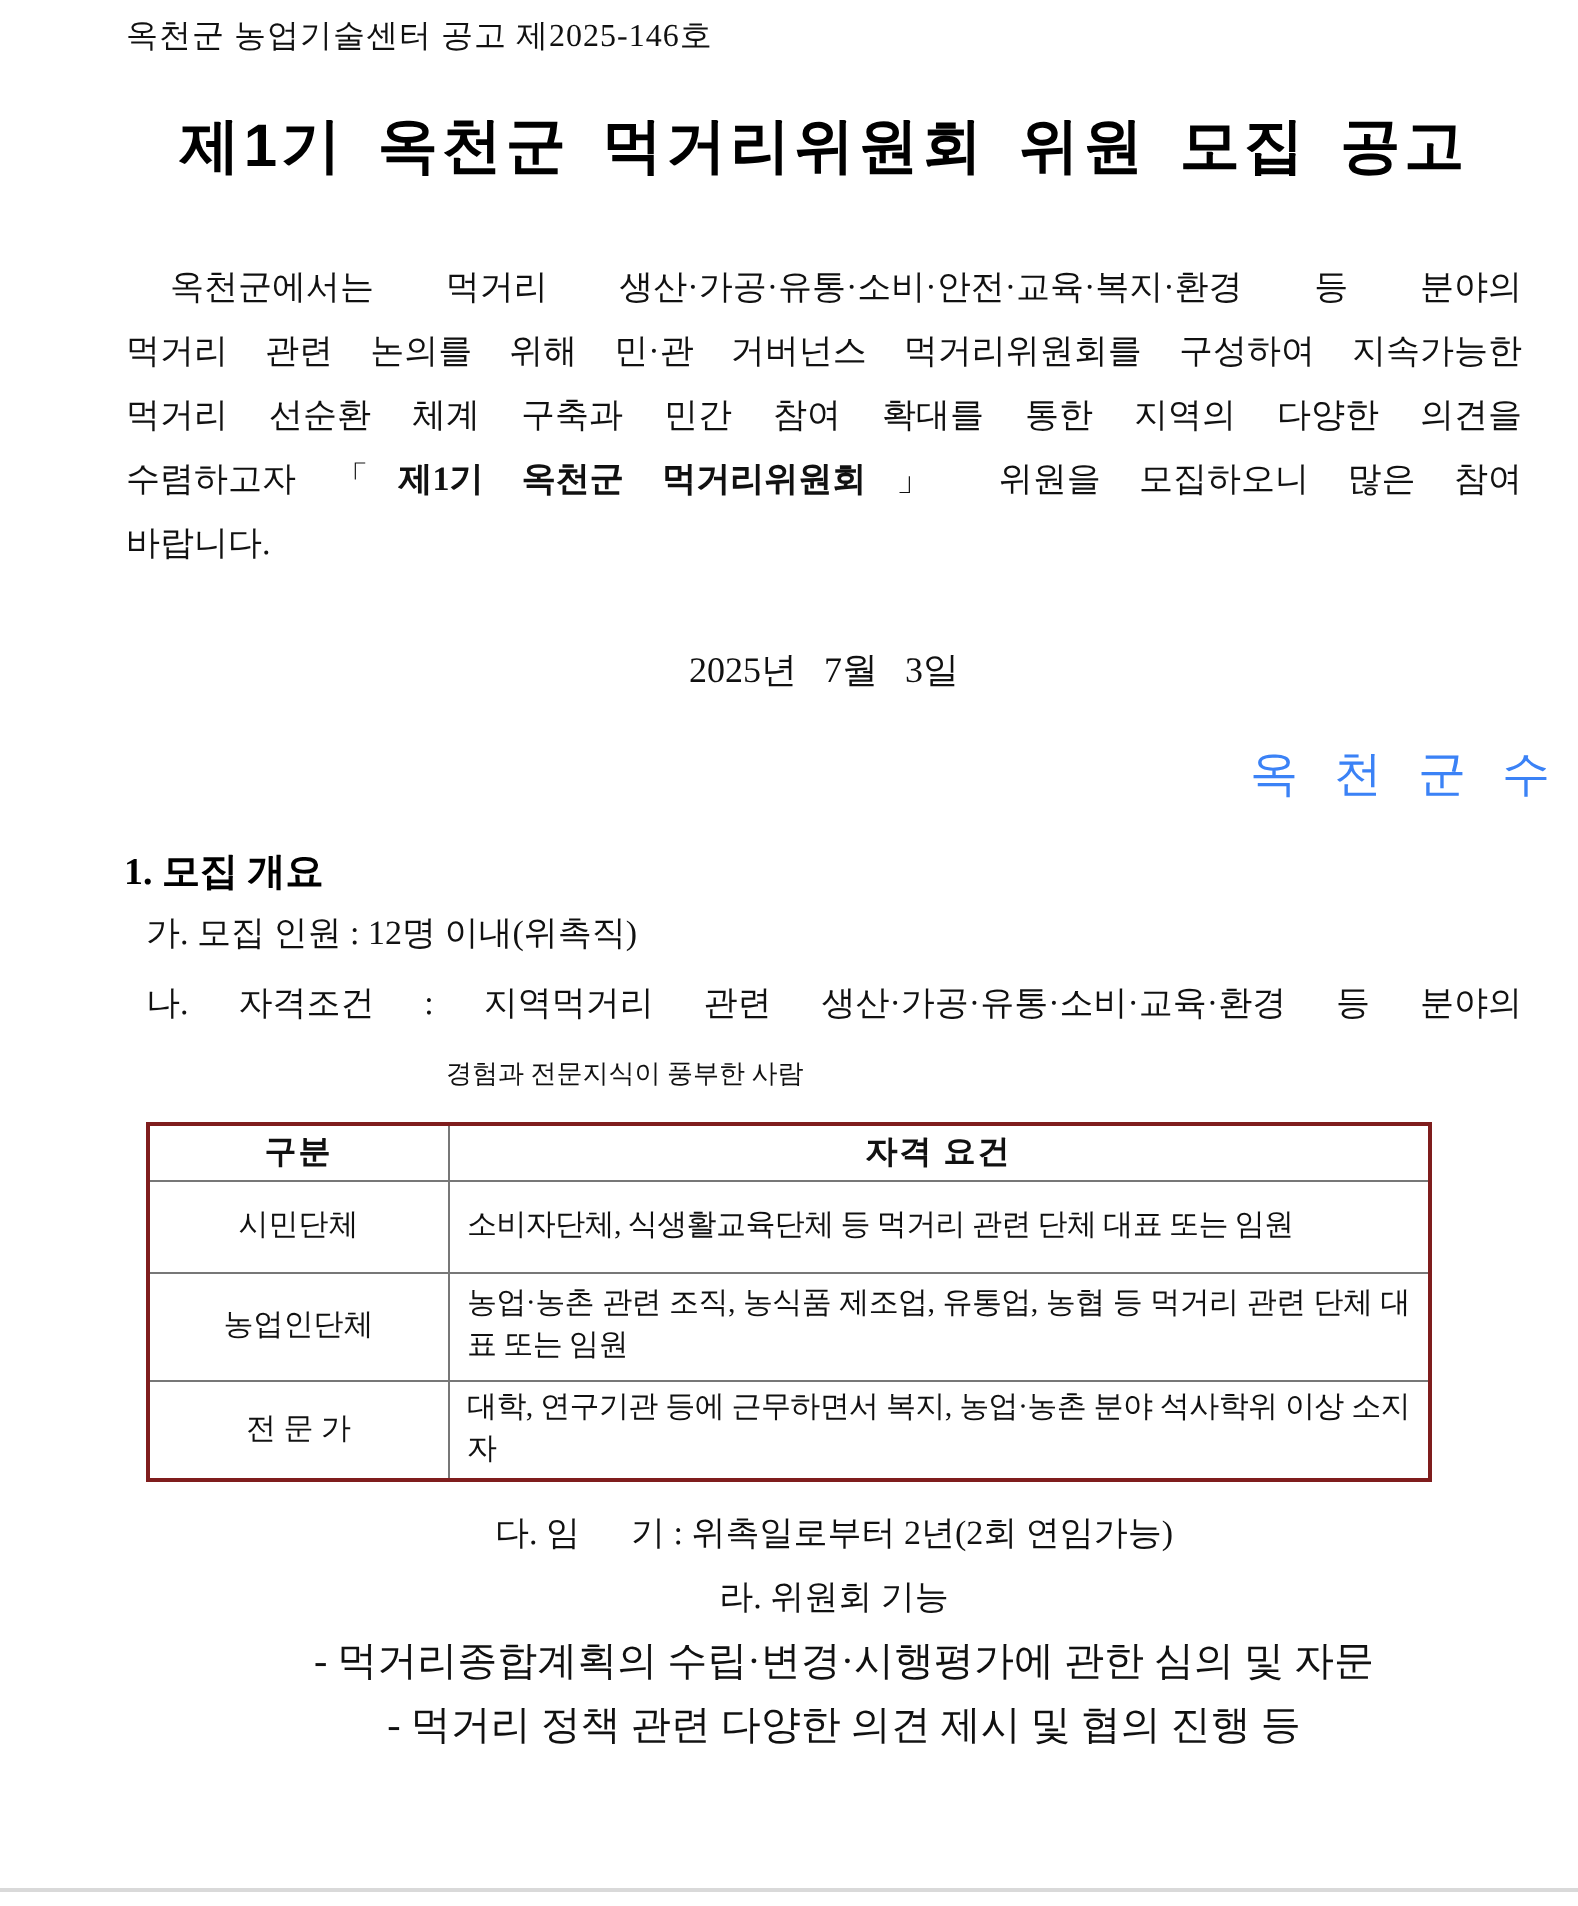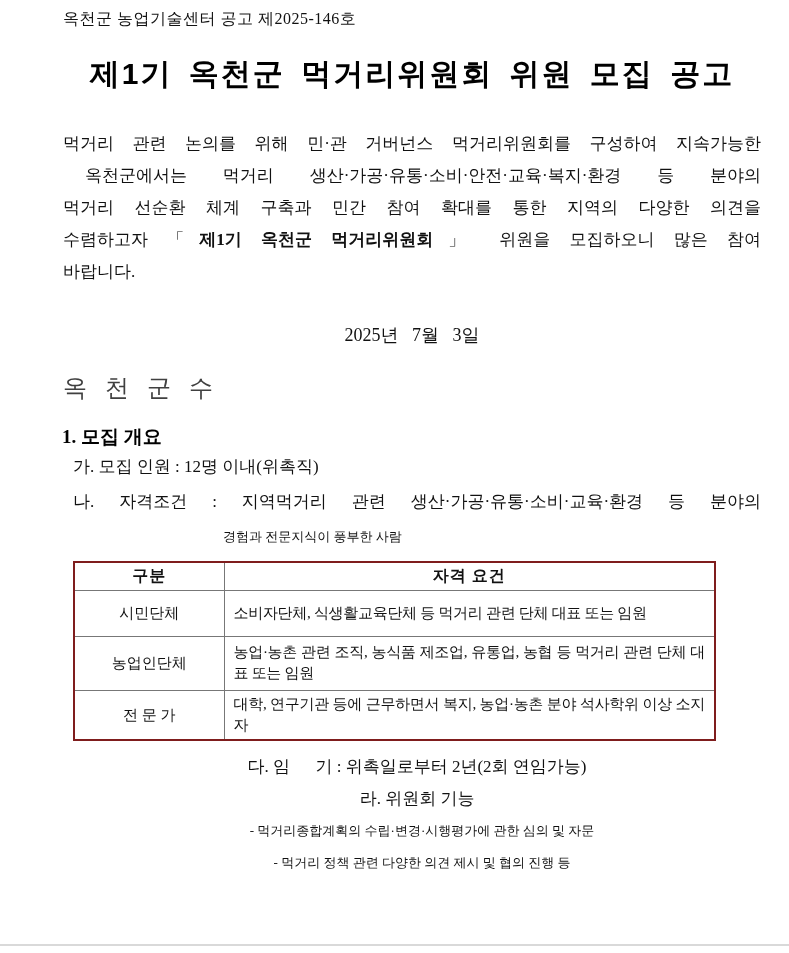--- a/index.html
+++ b/index.html
@@ -28,22 +28,22 @@
   .first-indent { text-indent: 22px; }
   .intro b { font-weight: bold; }
 
   .date-line {
     margin-top: 35px; font-size: 18px; line-height: 24px;
     text-align: center; white-space: pre-wrap;
   }
   .signer {
     margin-top: 26px; margin-right: -20px;
     font-size: 24px; line-height: 30px;
-    letter-spacing: 6px; white-space: pre-wrap;
-    color: #404040;
+    text-align: right; letter-spacing: 6px; white-space: pre-wrap;
+    color: #3b82f6;
   }
   .sec-heading {
     margin-top: 22px; margin-left: -1px;
     font-size: 19px; font-weight: bold; line-height: 24px;
     color: #000000;
   }
   .item {
     margin-left: 10px; font-size: 17px; line-height: 35px;
     white-space: pre-wrap;
   }
@@ -75,39 +75,39 @@
   tr.r1 { height: 46px; }
   tr.r2 { height: 54px; }
   tr.r3 { height: 46px; }
   tr.r4 { height: 45px; }
 
   .post-items { margin-top: 10px; text-align: center; }
   .post-items .item, .post-items .item-sub {
     line-height: 32px;
   }
   .item-sub {
-    margin-left: 20px; font-size: 13px; white-space: pre-wrap;
+    margin-left: 20px; font-size: 20px; white-space: pre-wrap;
   }
   .page-divider {
     position: absolute; left: 0; top: 944px;
     width: 789px; height: 2px; background: #d9d9d9;
   }
 </style>
 </head>
 <body>
 
 <div class="doc">
 
   <div class="doc-number">옥천군 농업기술센터 공고 제2025-146호</div>
 
   <div class="title">제1기 옥천군 먹거리위원회 위원 모집 공고</div>
 
   <div class="intro">
+    <div class="jline first-indent">옥천군에서는 먹거리 생산·가공·유통·소비·안전·교육·복지·환경 등 분야의</div>
     <div class="jline">먹거리 관련 논의를 위해 민·관 거버넌스 먹거리위원회를 구성하여 지속가능한</div>
-    <div class="jline first-indent">옥천군에서는 먹거리 생산·가공·유통·소비·안전·교육·복지·환경 등 분야의</div>
     <div class="jline">먹거리 선순환 체계 구축과 민간 참여 확대를 통한 지역의 다양한 의견을</div>
     <div class="jline"><span>수렴하고자 「</span><b>제1기 옥천군 먹거리위원회</b><span>」 위원을 모집하오니 많은 참여</span></div>
     <div>바랍니다.</div>
   </div>
 
   <div class="date-line">2025년   7월   3일</div>
 
   <div class="signer">옥 천 군 수</div>
 
   <div class="sec-heading">1. 모집 개요</div>

